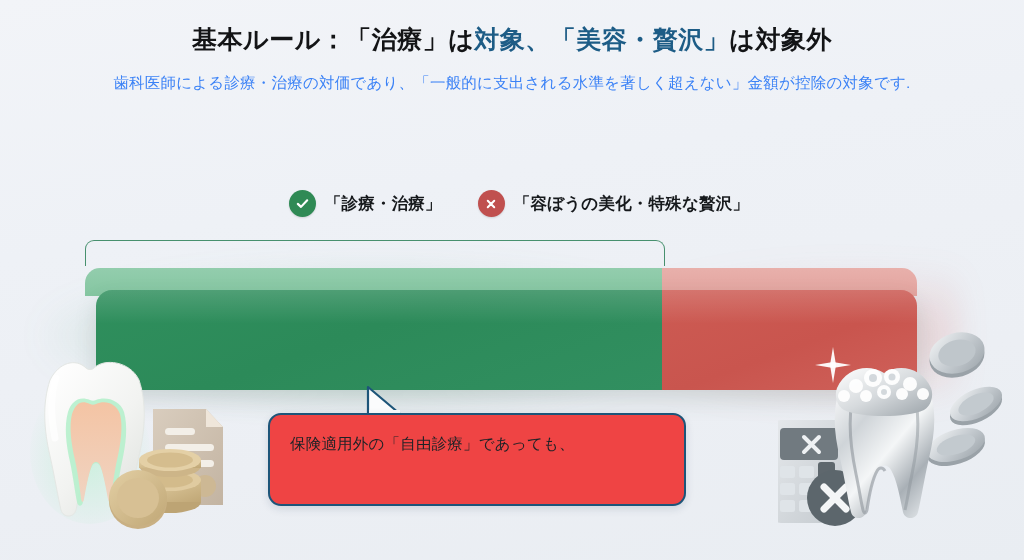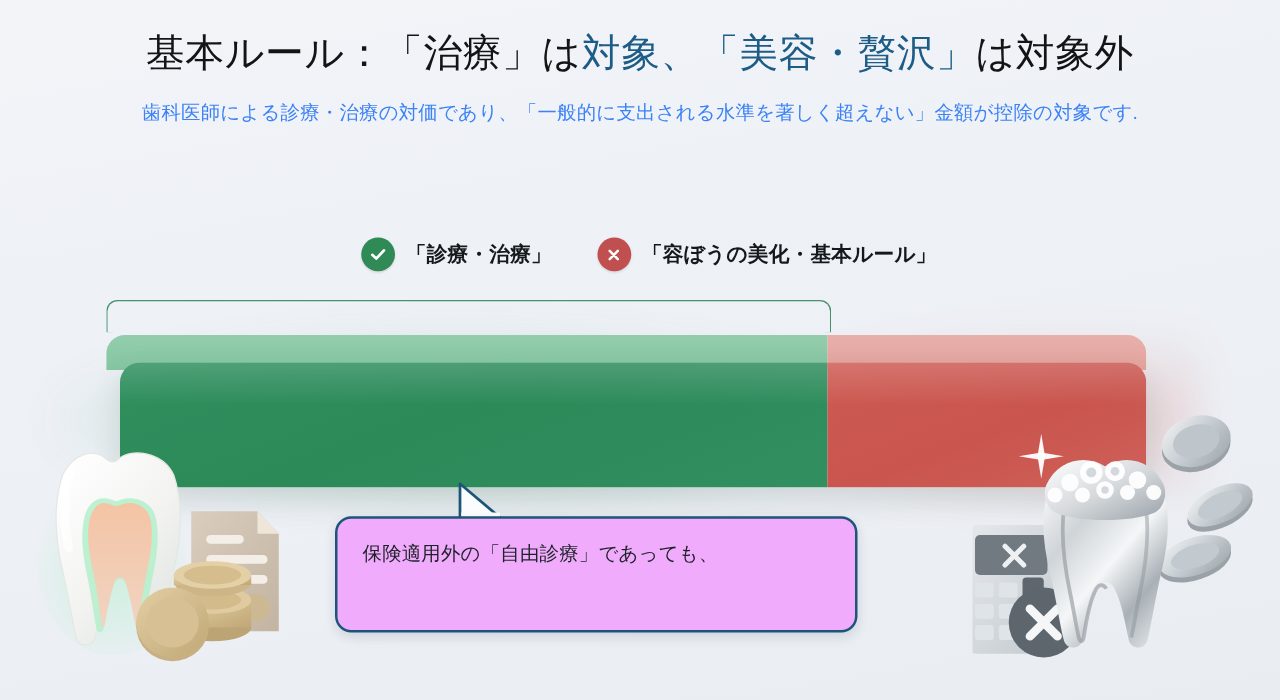--- a/index.html
+++ b/index.html
@@ -7,21 +7,21 @@
   body {
     font-family: "Liberation Sans", "DejaVu Sans", sans-serif;
     background: linear-gradient(170deg,#f2f4f8 0%, #eef1f6 35%, #eceff4 70%, #e9edf2 100%);
     position: relative;
     -webkit-font-smoothing: antialiased;
   }
 
   
   .header { position:absolute; left:0; top:0; width:1024px; padding-top:24px; text-align:center; }
   .title {
-    font-size:31px; font-weight:normal; letter-spacing:0.5px;
+    font-size:25px; font-weight:bold; letter-spacing:0.5px;
     color:#131416; line-height:1.25; white-space:nowrap;
   }
   .title .accent { color:#1d5c86; }
   .subtitle {
     margin-top:17px; font-size:15.5px; color:#3b82f6;
     letter-spacing:0.2px; line-height:1.4; white-space:nowrap;
   }
 
   
   .legend { position:absolute; top:190px; left:0; width:1024px; display:flex;
@@ -60,21 +60,21 @@
               box-shadow:0 10px 22px rgba(60,90,75,.16); }
   .bar-body .g { position:absolute; left:0; top:0; width:566px; height:100px;
                  background:linear-gradient(160deg,#2f8f5d 0%, #2c8a59 45%, #318f60 100%); }
   .bar-body .r { position:absolute; left:566px; top:0; width:255px; height:100px;
                  background:linear-gradient(160deg,#cd5b53 0%, #c9554e 55%, #cf615a 100%); }
   .bar-body .sheen { position:absolute; left:0; top:0; width:821px; height:34px;
                      background:linear-gradient(180deg,rgba(255,255,255,.16),rgba(255,255,255,0)); }
 
   
   .callout { position:absolute; left:268px; top:413px; width:418px; height:93px;
-             background:#f0abfc; border:2.2px solid #1d5579; border-radius:13px;
+             background:#ef4444; border:2.2px solid #1d5579; border-radius:13px;
              box-shadow:0 3px 9px rgba(20,50,75,.13); }
   .callout-tail { position:absolute; left:366px; top:385px; width:36px; height:30px; }
   .callout-text { position:absolute; left:20px; top:16px; width:380px;
                   font-size:15.5px; color:#1c2226; line-height:1.65; letter-spacing:.2px; }
   .callout-text div { white-space:nowrap; }
 
   
   .illus-left  { position:absolute; left:22px; top:352px; width:232px; height:185px; }
   .illus-right { position:absolute; left:778px; top:330px; width:246px; height:205px; }
   .illus-left svg, .illus-right svg { display:block; }
@@ -100,21 +100,21 @@
     <span class="legend-label">「診療・治療」</span>
   </div>
 
 
   <div class="legend-item">
     <span class="badge no">
       <svg width="14" height="14" viewBox="0 0 16 16">
           <path d="M4.3 4.3 L11.7 11.7 M11.7 4.3 L4.3 11.7" fill="none" stroke="#ffffff" stroke-width="2.3" stroke-linecap="round"></path>
         </svg>
     </span>
-    <span class="legend-label">「容ぼうの美化・基本ルール」</span>
+    <span class="legend-label">「容ぼうの美化・特殊な贅沢」</span>
   </div>
 
 </div>
 
 <div class="bracket"></div>
 
 <div class="bar-wrap">
   <div class="bar-glow"></div>
   <div class="bar-top">
     <div class="g"></div>

